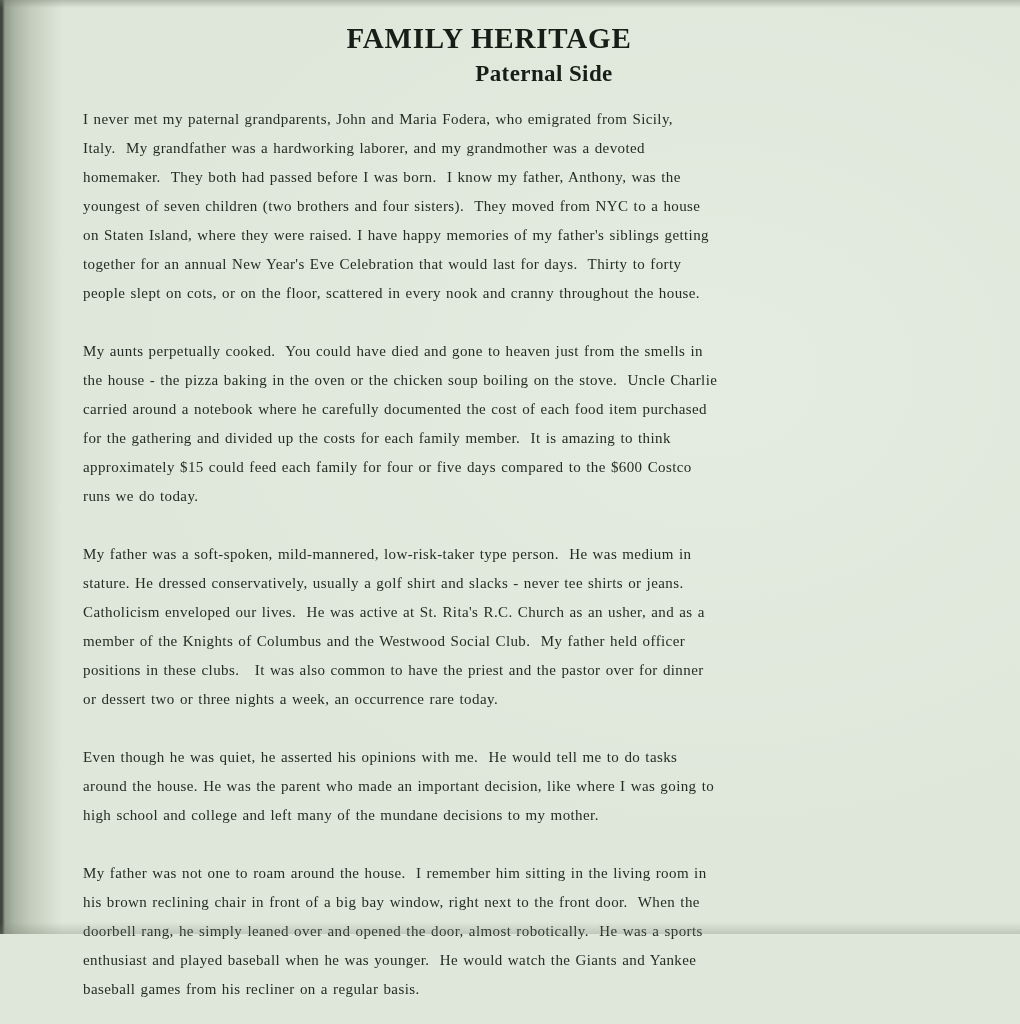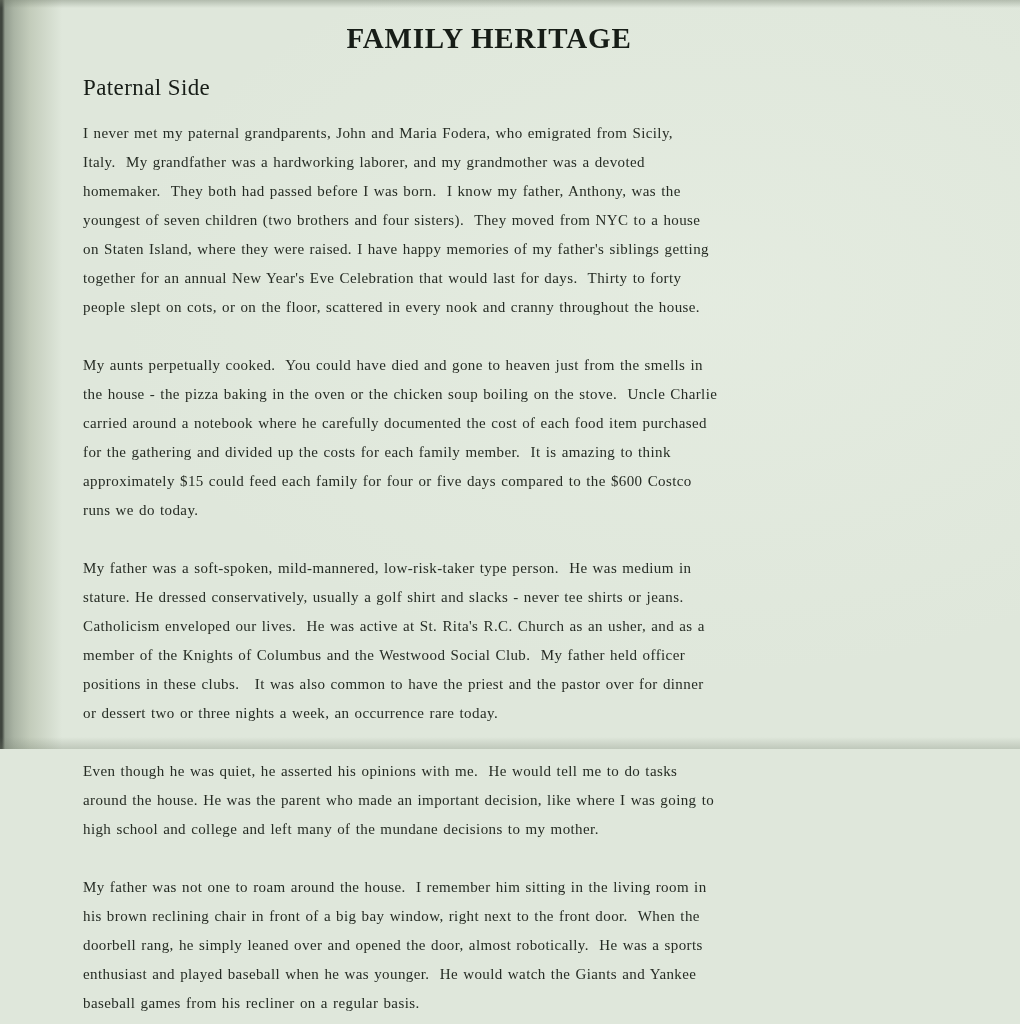--- a/index.html
+++ b/index.html
@@ -12,21 +12,21 @@
 
   body {
     background: #dfe7db;
     font-family: "Liberation Serif", "DejaVu Serif", serif;
     position: relative;
   }
 
   .page {
     position: relative;
     width: 1020px;
-    height: 749px;
+    height: 934px;
     padding: 16px 15px 0 83px;
     background:
       radial-gradient(ellipse at 70% 40%, rgba(232,239,228,0.55) 0%, rgba(232,239,228,0) 60%),
       #dfe7db;
     color: #242a22;
   }
 
   
   .edge-left {
     position: absolute;
@@ -62,24 +62,25 @@
     color: #171d17;
     text-align: center;
     
     transform: translateX(-55px);
     margin-top: 6px;
     white-space: pre;
   }
 
   .section-heading {
     font-size: 23px;
-    font-weight: normal;
+    font-weight: bold;
     letter-spacing: 0.4px;
     color: #171d17;
-    margin-top: 20px;
+    margin-top: 6px;
+    text-align: center;
   }
 
   .body-text p {
     font-size: 15px;
     line-height: 29px;
     letter-spacing: 0.4px;
     word-spacing: 1px;
     color: #262c24;
     white-space: pre-wrap;
     margin-top: 29px;

